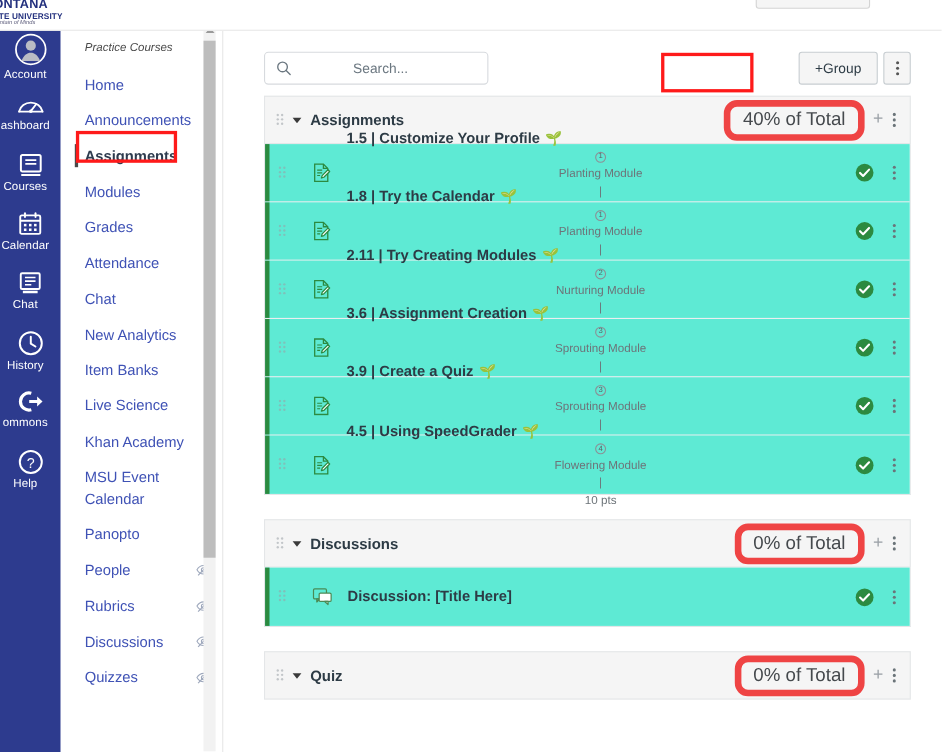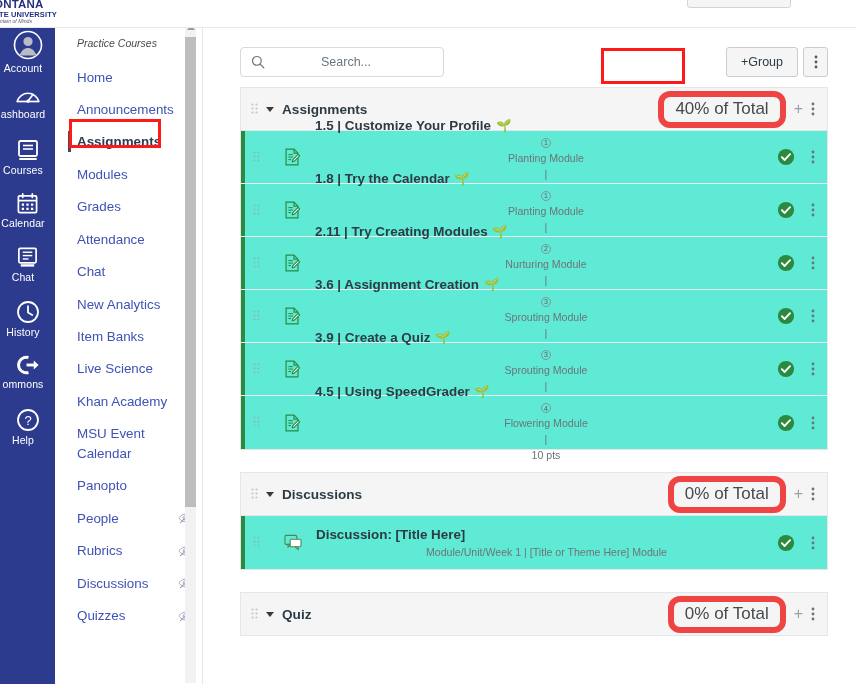--- a/index.html
+++ b/index.html
@@ -757,23 +757,20 @@
             <span class="row-type-icon" style="line-height: 0;"><svg width="18" height="17" viewBox="0 0 19 18">
                 <rect x="1" y="1.5" width="12.5" height="9.5" rx="1.2" fill="none" stroke="#4a8a55" stroke-width="1.2"></rect>
                 <path d="M4.2 11v3l3.2-3z" fill="none" stroke="#4a8a55" stroke-width="1.2" stroke-linejoin="round"></path>
                 <rect x="6.5" y="5.5" width="11.5" height="8" rx="1.2" fill="#fff" stroke="#4a8a55" stroke-width="1.2"></rect>
                 <path d="M15 13.5v3l-3.2-3z" fill="#fff" stroke="#4a8a55" stroke-width="1.2" stroke-linejoin="round"></path>
               </svg></span>
             <div class="row-text">
               <div class="row-title">
                 <span>Discussion: [Title Here]</span>
               </div>
-              <div class="row-sub">
-                <span>Module/Unit/Week 1 | [Title or Theme Here] Module</span>
-              </div>
             </div>
             <div class="row-right">
               <span class="pub-check" style="line-height: 0;"><svg width="18" height="18" viewBox="0 0 20 20">
                   <circle cx="10" cy="10" r="9" fill="#2c8a40"></circle>
                   <path d="M5.4 10.2l3.1 3.1 6-6.4" fill="none" stroke="#fff" stroke-width="2.1" stroke-linecap="round" stroke-linejoin="round"></path>
                 </svg></span>
               <span style="line-height: 0;"><svg width="4" height="14" viewBox="0 0 4 14">
                   <circle cx="2" cy="2" r="1.4" fill="#6b7479"></circle>
                   <circle cx="2" cy="7" r="1.4" fill="#6b7479"></circle>
                   <circle cx="2" cy="12" r="1.4" fill="#6b7479"></circle>

